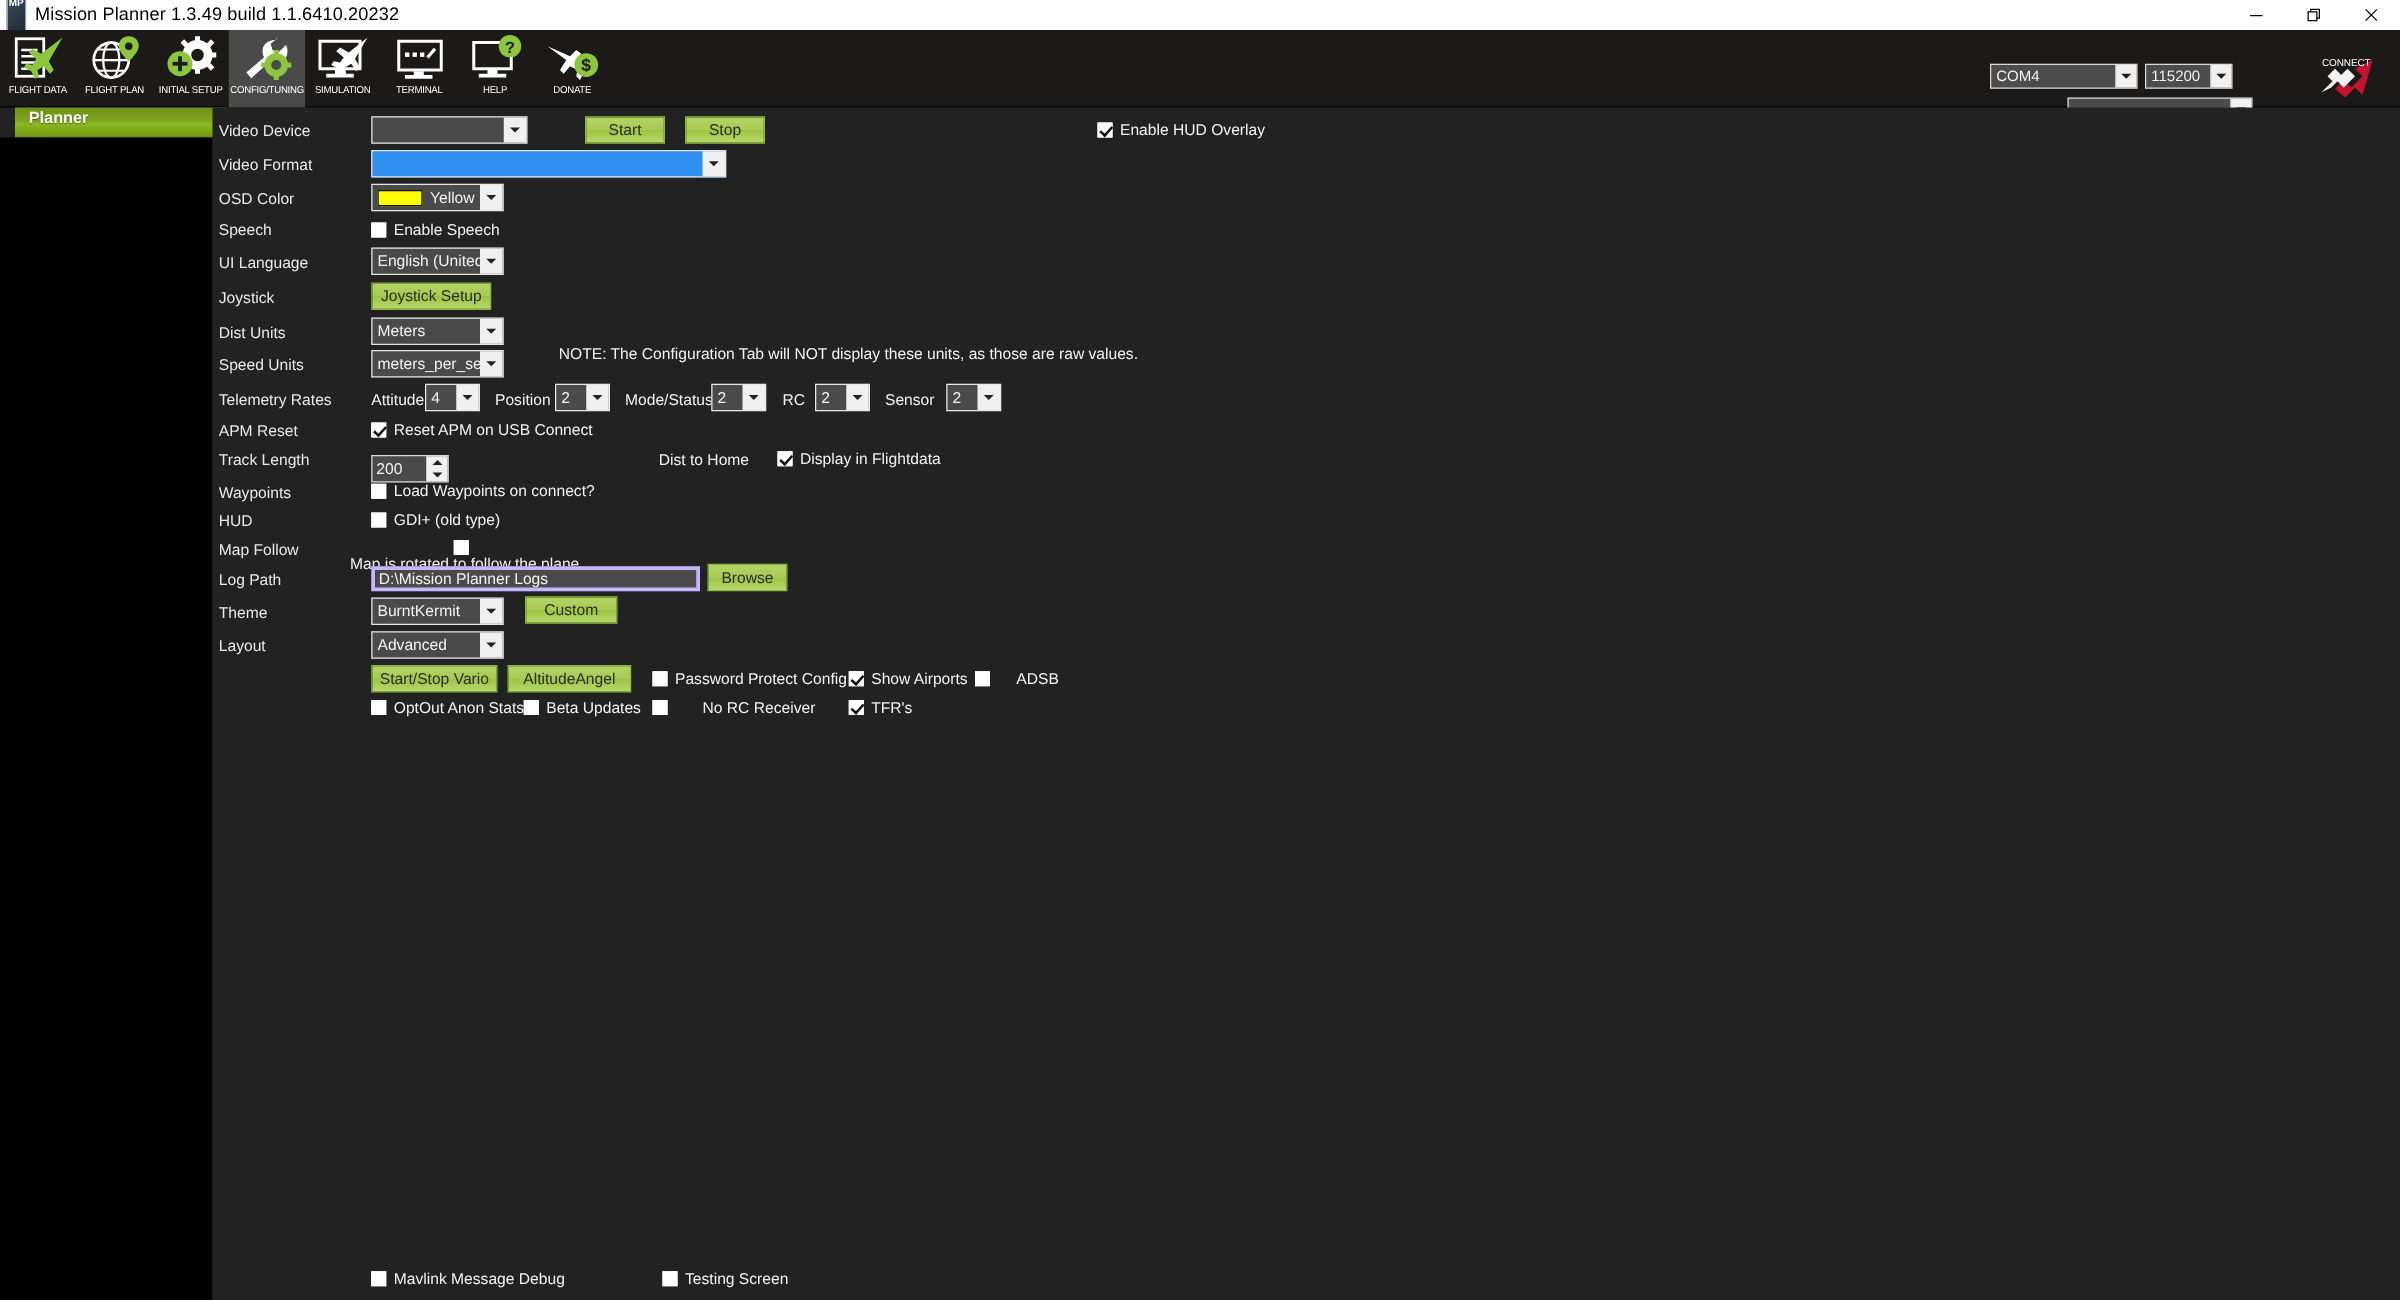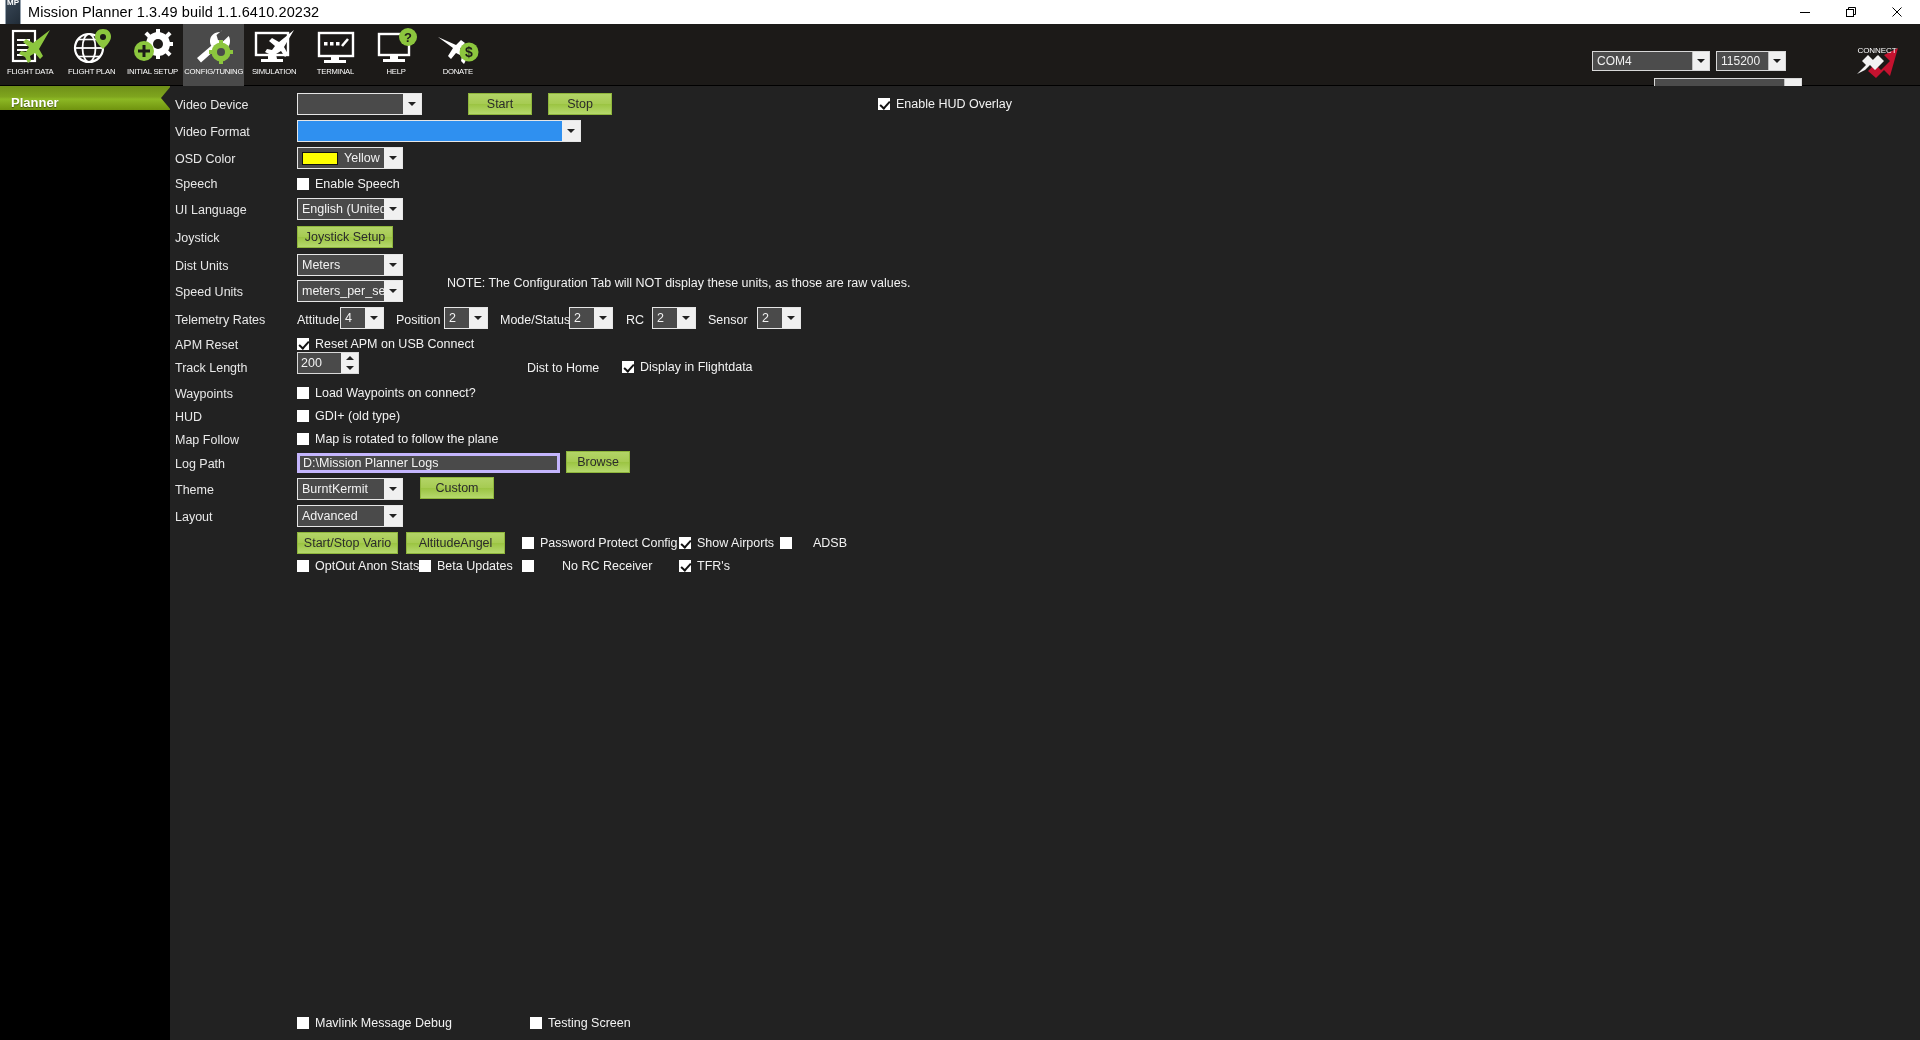--- a/index.html
+++ b/index.html
@@ -90,22 +90,23 @@
     font-family: "Liberation Sans", sans-serif;
   }
 
   
   #planner-tabstrip {
     position: absolute; left: 0; top: 86px; width: 170px; height: 28px;
   }
   #planner-tab {
     width: 170px; height: 24px;
     background: linear-gradient(to bottom,#6f8f18 0%,#7fa51e 45%,#8cb824 55%,#70930f 100%);
-    display: flex; align-items: flex-end;
+    display: flex; align-items: flex-start;
     position: relative;
+    margin-left: 12px;
   }
   #planner-tab .t {
     color: #ffffff; font-size: 13px; font-weight: bold; padding-left: 11px;
     font-family: "Liberation Sans", sans-serif;
     text-shadow: 0 1px 1px rgba(0,0,0,.45);
   }
   #planner-tab:after {
     content: ''; position: absolute; right: -1px; top: 0;
     border-top: 12px solid transparent; border-bottom: 12px solid transparent;
     border-right: 10px solid #222222;
@@ -510,21 +511,21 @@
       </div>
   </div>
 
   <div class="lbl rowlabel" style="left:5px; top:252px;">APM Reset</div>
   <div class="chk on" style="left:127px; top:251px;">
     <span class="box"></span>
     <span>Reset APM on USB Connect</span>
   </div>
 
   <div class="lbl rowlabel" style="left:5px; top:275px;">Track Length</div>
-  <div class="spin" style="left:127px; top:266px;justify-content:space-between;">
+  <div class="spin" style="left:127px; top:278px;justify-content:space-between;">
     <div class="sv">200</div>
     <div class="sbtns">
       <div class="up">
           <i></i>
         </div>
       <div class="dn">
           <i></i>
         </div>
     </div>
   </div>
@@ -540,21 +541,21 @@
     <span>Load Waypoints on connect?</span>
   </div>
 
   <div class="lbl rowlabel" style="left:5px; top:324px;">HUD</div>
   <div class="chk" style="left:127px; top:323px;">
     <span class="box"></span>
     <span>GDI+ (old type)</span>
   </div>
 
   <div class="lbl rowlabel" style="left:5px; top:347px;">Map Follow</div>
-  <div class="chk" style="left:127px; top:346px;">
+  <div class="chk" style="left:110px; top:346px;flex-direction:column;">
     <span class="box"></span>
     <span>Map is rotated to follow the plane</span>
   </div>
 
   <div class="lbl rowlabel" style="left:5px; top:371px;">Log Path</div>
   <div class="txtfield" style="left:127px; top:367px; width:263px;">D:\Mission Planner Logs</div>
   <div class="btn" style="left:396px; top:365px; width:64px;">Browse</div>
 
   <div class="lbl rowlabel" style="left:5px; top:397px;">Theme</div>
   <div class="combo" style="left:127px; top:392px; width:106px;">

